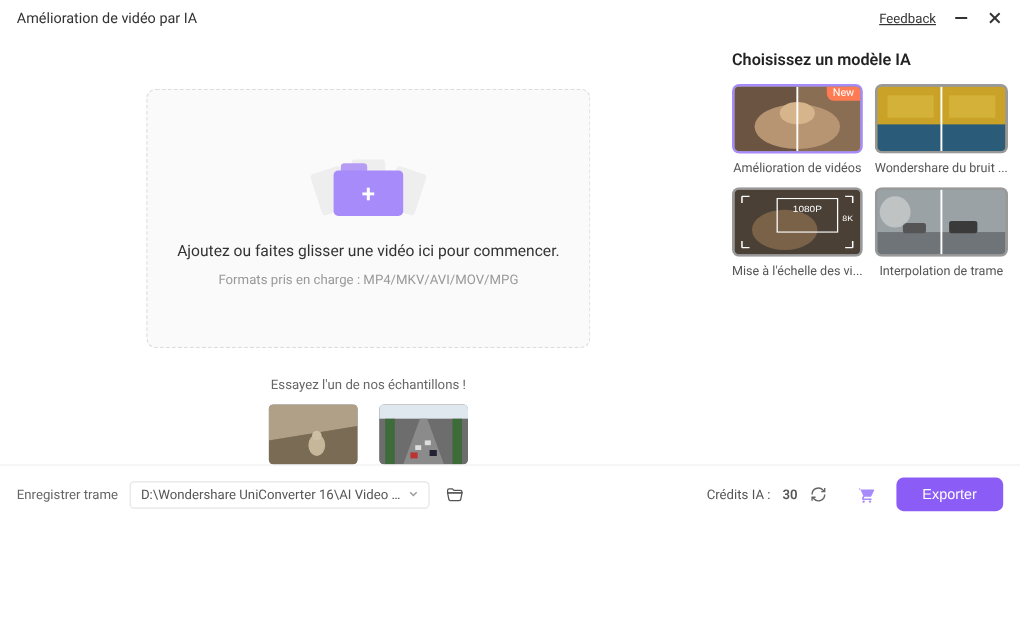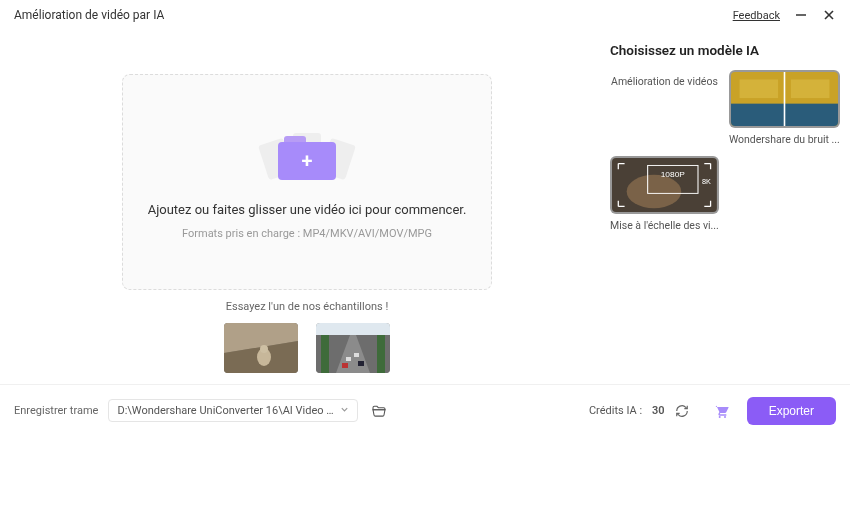--- a/index.html
+++ b/index.html
@@ -16,21 +16,21 @@
   .dropzone { width: 370px; height: 216px; border: 1px dashed #dcdcdc; border-radius: 8px; background: #fafafa; display: flex; flex-direction: column; align-items: center; justify-content: center; gap: 10px; cursor: pointer; }
   .folder-wrap { position: relative; width: 100px; height: 68px; display:flex; align-items:center; justify-content:center; }
   .folder-bg { position: absolute; width: 100px; height: 62px; }
   .folder-bg .sheet { position:absolute; background:#eee; border-radius:3px; }
   .folder { width: 58px; height: 44px; position: relative; z-index: 2; }
   .folder-tab { position:absolute; top:0; left:6px; width:22px; height:10px; background:#b79cf5; border-radius:3px 3px 0 0; }
   .folder-body { position:absolute; top:6px; left:0; width:58px; height:38px; background:#a78bfa; border-radius:4px; display:flex; align-items:center; justify-content:center; }
   .plus { color:#fff; font-size: 20px; font-weight:600; line-height:1; }
   .dz-title { font-size: 13px; color: #333; text-align:center; }
   .dz-sub { font-size: 11px; color: #999; text-align:center; }
-  .samples-label { margin-top: 10px; font-size: 11px; color: #666; }
+  .samples-label { margin-top: 24px; font-size: 11px; color: #666; }
   .samples-row { margin-top: 10px; display: flex; gap: 18px; }
   .sample { width: 74px; height: 50px; border-radius: 4px; overflow: hidden; cursor: pointer; background:#888; }
   .sample svg { width:100%; height:100%; display:block; }
   .right { width: 226px; padding-top: 4px; }
   .right-title { font-size: 13.5px; font-weight: 600; color: #222; margin-bottom: 12px; }
   .models { display: grid; grid-template-columns: 1fr 1fr; gap: 10px 10px; }
   .model { display: flex; flex-direction: column; align-items: center; cursor: pointer; }
   .model-thumb { width: 100%; height: 58px; border-radius: 6px; position: relative; overflow: hidden; background: #999; border: 2px solid transparent; }
   .model.selected .model-thumb { border-color: #a78bfa; }
   .model-thumb svg { width:100%; height:100%; display:block; }
@@ -114,20 +114,30 @@
               <rect x="42" y="38" width="6" height="5" fill="#223"></rect>
           </svg>
         </div>
       </div>
     </div>
 
     <div class="right">
       <div class="right-title">Choisissez un modèle IA</div>
       <div class="models">
         <div class="model selected">
+          <div class="model-thumb">
+            <svg viewBox="0 0 100 58" preserveAspectRatio="none">
+              <rect width="50" height="58" fill="#6b5542"></rect>
+                <rect x="50" width="50" height="58" fill="#8a6e54"></rect>
+              <ellipse cx="50" cy="36" rx="34" ry="20" fill="#b79472"></ellipse>
+              <ellipse cx="50" cy="24" rx="14" ry="10" fill="#d6b48c"></ellipse>
+              <line x1="50" y1="0" x2="50" y2="58" stroke="#fff" stroke-width="1.5"></line>
+            </svg>
+            <div class="badge-new">New</div>
+          </div>
           <div class="model-label">Amélioration de vidéos</div>
         </div>
         <div class="model">
           <div class="model-thumb">
             <svg viewBox="0 0 100 58" preserveAspectRatio="none">
               <rect width="100" height="58" fill="#c9a227"></rect>
               <rect x="0" y="34" width="100" height="24" fill="#2a5c7a"></rect>
               <rect x="8" y="8" width="36" height="20" fill="#d4b23a"></rect>
                 <rect x="56" y="8" width="36" height="20" fill="#d4b23a"></rect>
               <line x1="50" y1="0" x2="50" y2="58" stroke="#fff" stroke-width="1.5"></line>
@@ -140,20 +150,33 @@
             <svg viewBox="0 0 100 58" preserveAspectRatio="none">
               <rect width="100" height="58" fill="#4a4036"></rect>
               <ellipse cx="40" cy="36" rx="26" ry="18" fill="#7a6248"></ellipse>
               <rect x="34" y="8" width="48" height="30" fill="none" stroke="#fff" stroke-width="1"></rect>
               <text x="58" y="20" font-size="8" fill="#fff" text-anchor="middle" font-family="sans-serif">1080P</text>
               <text x="90" y="28" font-size="7" fill="#fff" text-anchor="middle" font-family="sans-serif">8K</text>
               <path d="M6,6 h6 M6,6 v6 M94,6 h-6 M94,6 v6 M6,52 h6 M6,52 v-6 M94,52 h-6 M94,52 v-6" stroke="#fff" stroke-width="1.2" fill="none"></path>
             </svg>
           </div>
           <div class="model-label">Mise à l'échelle des vi...</div>
+        </div>
+        <div class="model">
+          <div class="model-thumb">
+            <svg viewBox="0 0 100 58" preserveAspectRatio="none">
+              <rect width="100" height="58" fill="#9aa2a6"></rect>
+              <rect y="38" width="100" height="20" fill="#6f7478"></rect>
+              <rect x="56" y="28" width="22" height="11" rx="2" fill="#3a3a3a"></rect>
+              <rect x="20" y="30" width="18" height="9" rx="2" fill="#555"></rect>
+              <ellipse cx="14" cy="20" rx="12" ry="14" fill="#d8d8d8" opacity="0.6"></ellipse>
+              <line x1="50" y1="0" x2="50" y2="58" stroke="#fff" stroke-width="1.5"></line>
+            </svg>
+          </div>
+          <div class="model-label">Interpolation de trame</div>
         </div>
       </div>
     </div>
   </div>
 
   <div class="footer">
     <span class="save-label">Enregistrer trame</span>
     <div class="path-select">
       <span class="path-text">D:\Wondershare UniConverter 16\AI Video Enha</span>
       <span class="chev">

